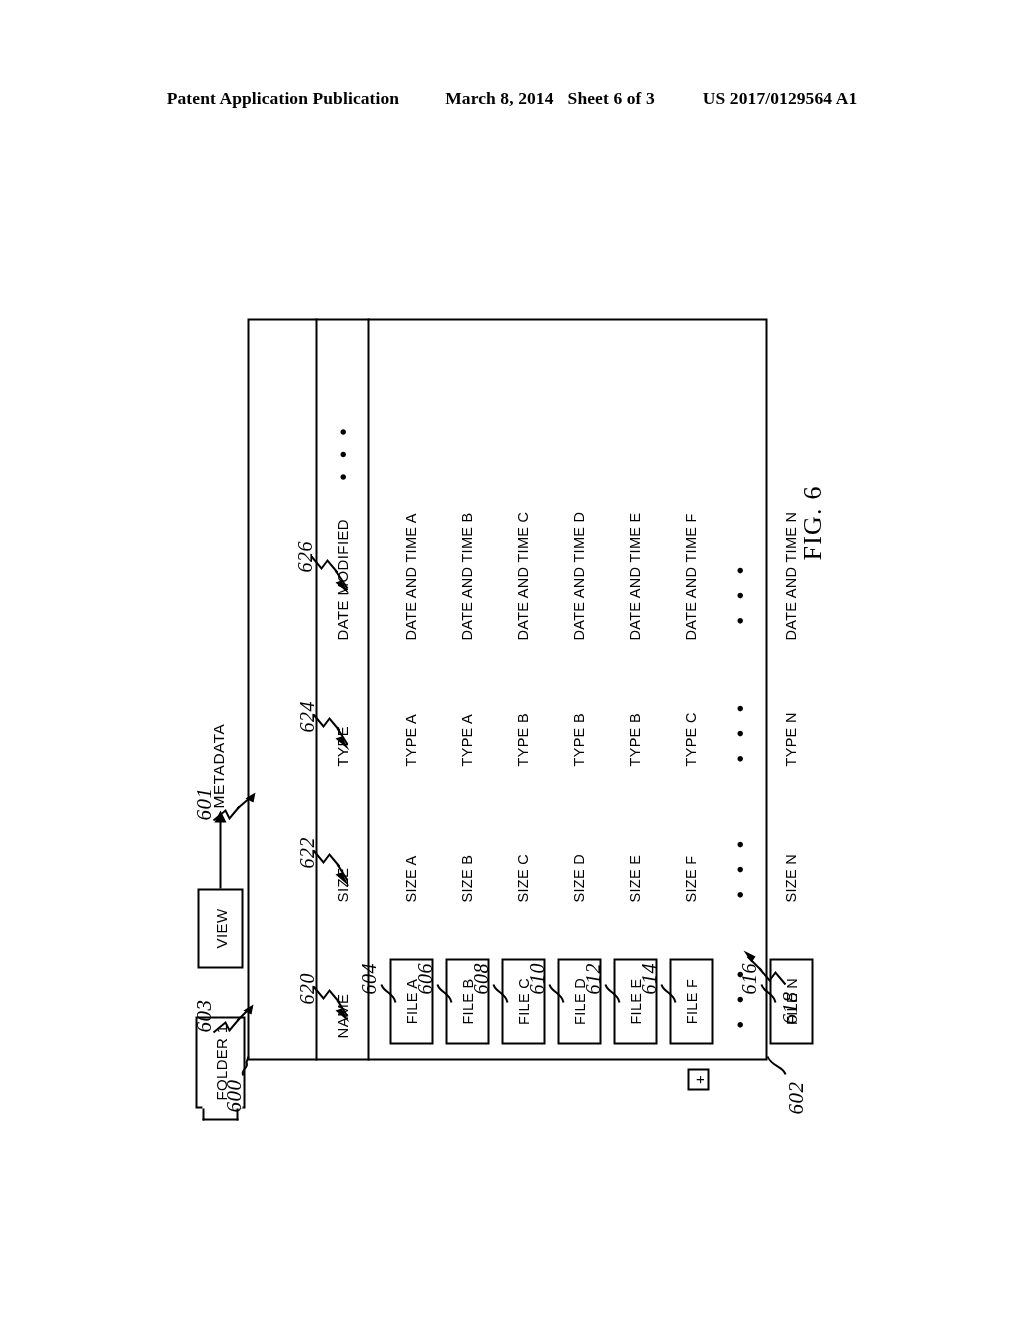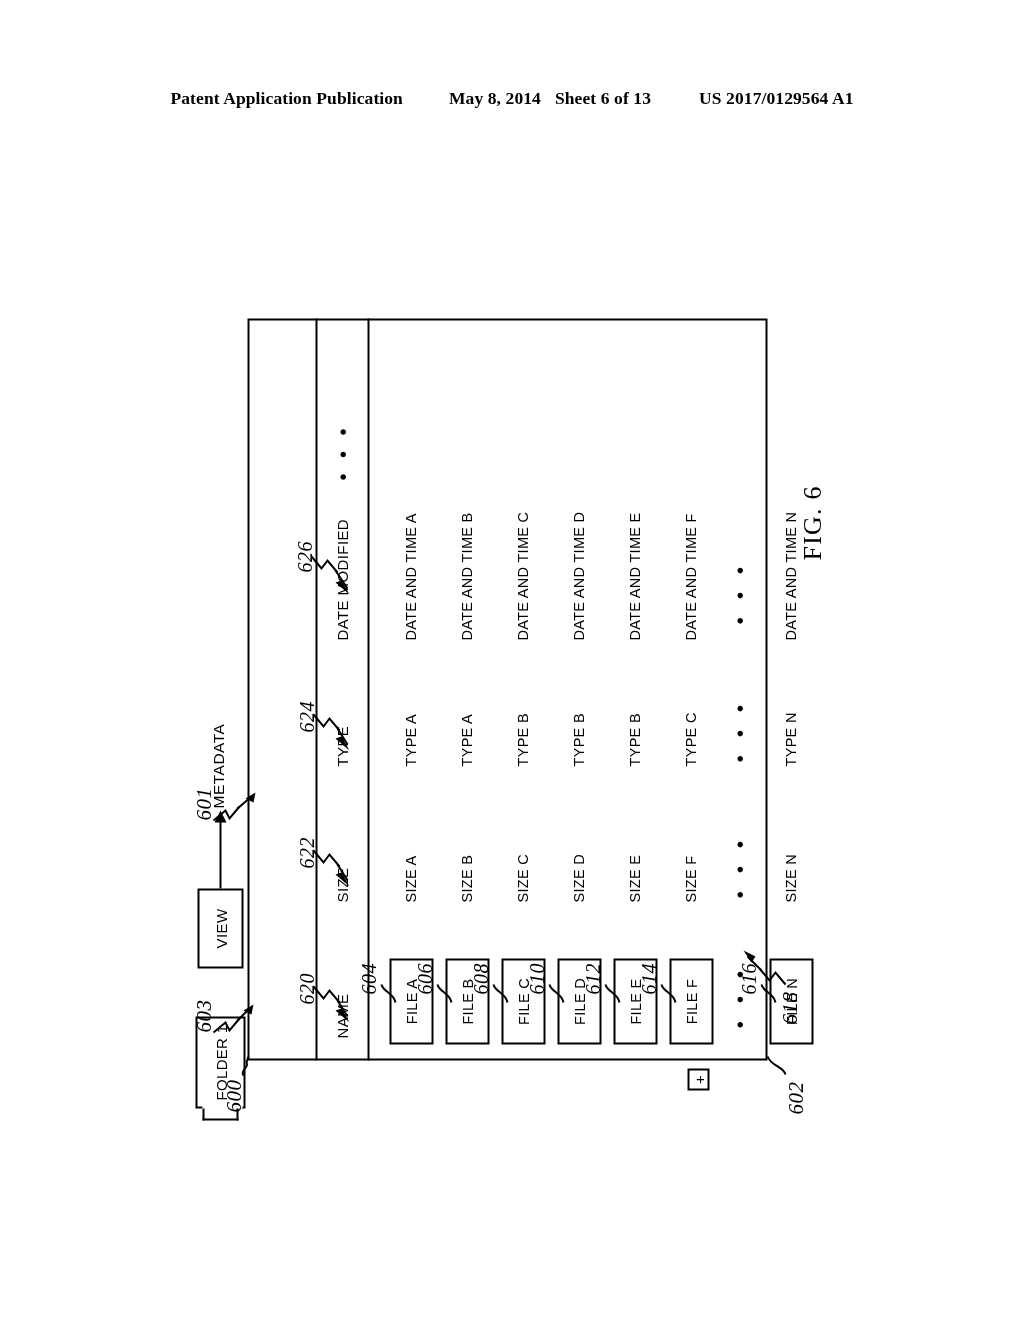--- a/index.html
+++ b/index.html
@@ -264,23 +264,23 @@
     color:#000;
     white-space:nowrap;
   }
 </style>
 </head>
 <body>
 
 <div class="pub-header">
   <span class="seg">Patent Application Publication</span>
   <span class="gap-a"></span>
-  <span class="seg">May 8, 2014</span>
+  <span class="seg">March 8, 2014</span>
   <span class="gap-b"></span>
-  <span class="seg">Sheet 6 of 13</span>
+  <span class="seg">Sheet 6 of 3</span>
   <span class="gap-c"></span>
   <span class="seg">US 2017/0129564 A1</span>
 </div>
 
 <div id="fig-stage">
   <div id="fig-rot">
     <div class="draw">
 
       <div class="window"></div>
       <div class="toolbar-band"></div>

